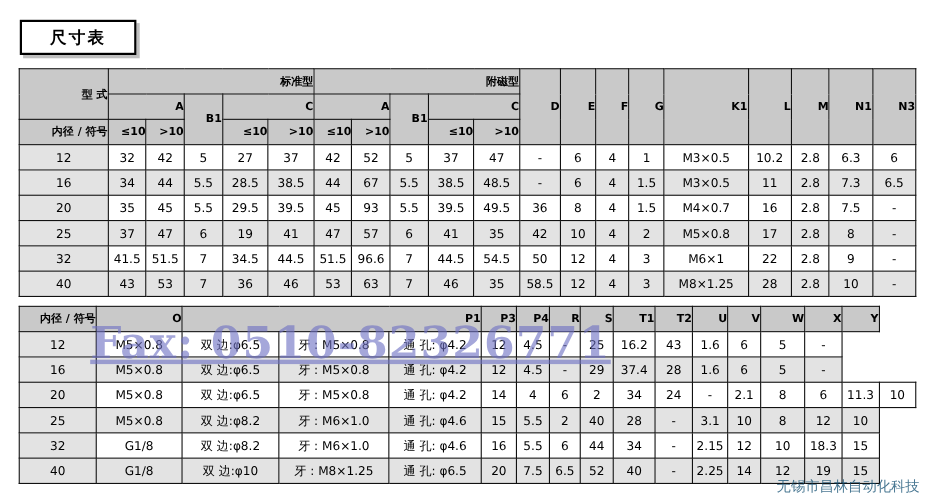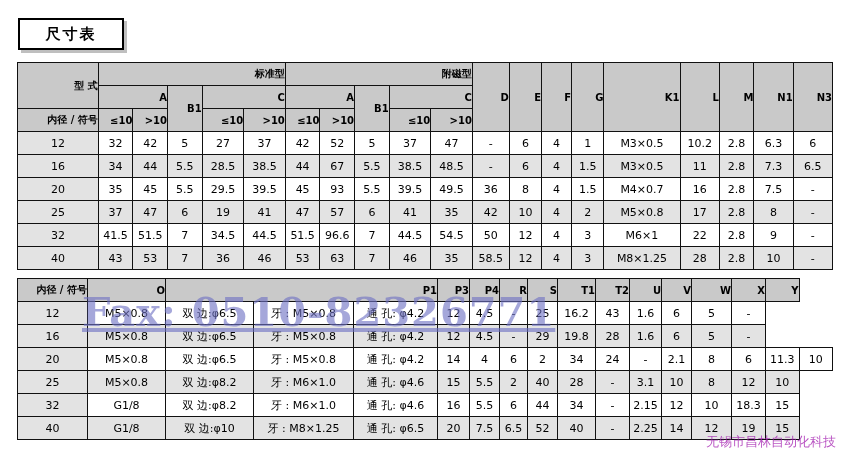--- a/index.html
+++ b/index.html
@@ -71,21 +71,21 @@
     font-size:40px;
     font-weight:bold;
     letter-spacing:1px;
     pointer-events:none;
     white-space:nowrap;
   }
   .wm1{left:82px;top:186px;}
   .wm2{left:82px;top:288px;text-decoration:underline;}
   .wm-corner{
     position:absolute;right:14px;bottom:6px;
-    color:#a21caf;opacity:.75;
+    color:#0c4a6e;opacity:.75;
     font-size:13px;
     font-family:"DejaVu Sans","Liberation Sans",sans-serif;
     pointer-events:none;white-space:nowrap;
   }
 </style>
 </head>
 <body>
 
 <div class="page">
 
@@ -348,21 +348,21 @@
           <tr class="alt">
             <td class="lbl">16</td>
             <td>M5×0.8</td>
             <td>双 边:φ6.5</td>
             <td>牙 : M5×0.8</td>
             <td>通 孔: φ4.2</td>
             <td>12</td>
             <td>4.5</td>
             <td>-</td>
             <td>29</td>
-            <td>19.8</td>
+            <td>37.4</td>
             <td>28</td>
             <td>1.6</td>
             <td>6</td>
             <td>5</td>
             <td>-</td>
           </tr>
           <tr>
             <td class="lbl">20</td>
             <td>M5×0.8</td>
             <td>双 边:φ6.5</td>

